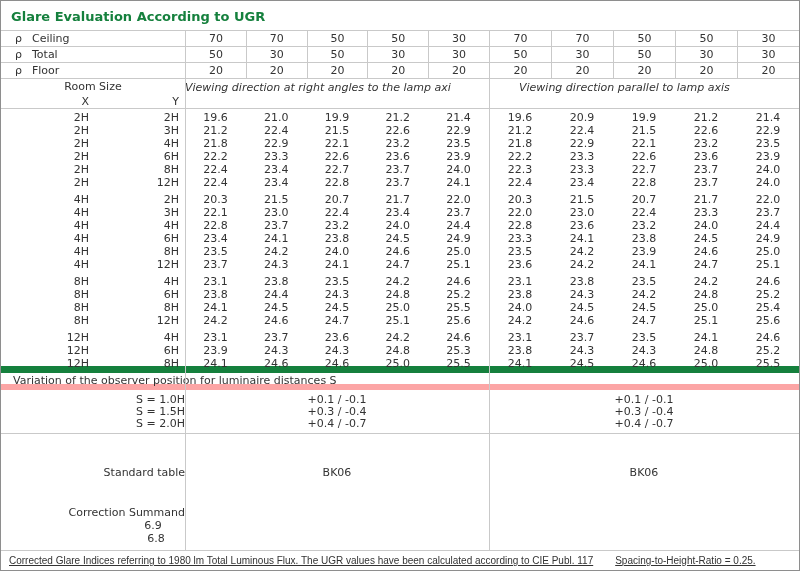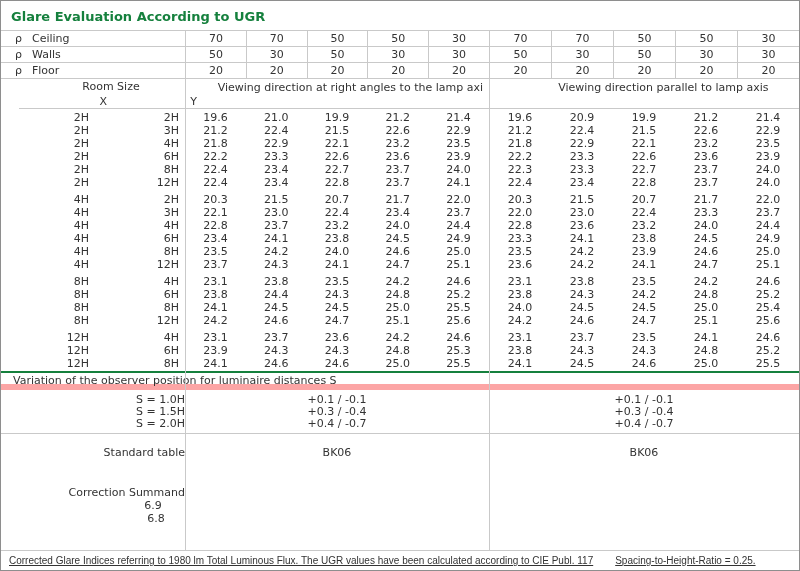--- a/index.html
+++ b/index.html
@@ -16,50 +16,50 @@
   .title-bar{height:30px;box-sizing:border-box;border-bottom:1px solid #c9c9c9;
     padding:8px 0 0 10px;font-size:13px;font-weight:bold;color:#15803d;white-space:nowrap;}
 
   .rho-row{display:flex;height:16px;line-height:15px;box-sizing:border-box;border-bottom:1px solid #c9c9c9;}
   .rho-label{width:184px;box-sizing:border-box;padding-left:14px;white-space:nowrap;}
   .rho-sym{display:inline-block;margin-right:10px;}
   .rcell{box-sizing:border-box;text-align:center;border-left:1px solid #c9c9c9;}
   .rcell.cl{width:60.8px;}
   .rcell.cr{width:62px;}
 
-  .header-row{height:30px;box-sizing:border-box;border-bottom:1px solid #c9c9c9;display:flex;margin-left:18px;}
+  .header-row{height:30px;box-sizing:border-box;border-bottom:1px solid #c9c9c9;display:flex;}
   .hdr-left{width:184px;box-sizing:border-box;}
   .hdr-roomsize{height:15px;text-align:center;padding-top:1px;}
   .hdr-xy{display:flex;}
   .hx{width:88px;text-align:right;}
   .hy{width:96px;box-sizing:border-box;text-align:right;padding-right:6px;}
-  .hdr-sec{box-sizing:border-box;text-align:center;padding-top:2px;white-space:nowrap;}
+  .hdr-sec{box-sizing:border-box;text-align:left;padding-top:2px;white-space:nowrap;font-style:italic;}
   .hdr-sec.l{width:304px;}
   .hdr-sec.r{width:310px;padding-left:30px;}
 
-  .ugr-body{height:264px;box-sizing:border-box;border-bottom:2px solid #15803d;padding-top:2px;}
+  .ugr-body{height:264px;box-sizing:border-box;border-bottom:7px solid #15803d;padding-top:2px;}
   .ugr-group + .ugr-group{margin-top:4px;}
   .drow{display:flex;height:13px;line-height:13px;}
   .cx{width:88px;text-align:right;}
   .cy{width:96px;box-sizing:border-box;text-align:right;padding-right:6px;}
   .cl{width:60.8px;text-align:center;}
   .cr{width:62px;text-align:center;}
 
   .variation-bar{height:17px;box-sizing:border-box;border-bottom:6px solid #fca5a5;
     line-height:16px;padding-left:12px;white-space:nowrap;}
 
   .s-section{height:44px;box-sizing:border-box;border-bottom:1px solid #c9c9c9;padding-top:4px;}
   .srow{display:flex;height:12px;line-height:12px;}
   .col-label{width:184px;text-align:right;}
   .col-left{width:304px;text-align:center;}
   .col-right{width:310px;text-align:center;}
 
   .summary{height:117px;box-sizing:border-box;border-bottom:1px solid #c9c9c9;}
   .sumrow{display:flex;height:13px;line-height:13px;}
-  .sumrow.first{margin-top:12px;}
+  .sumrow.first{margin-top:32px;}
   .sumrow.second{margin-top:27px;flex-direction:column;}
 
   .footer{flex:1;display:flex;align-items:center;padding-left:8px;
     font-family:"Liberation Sans",sans-serif;font-size:10px;white-space:nowrap;text-decoration:underline;}
   .footer .gap{display:inline-block;width:22px;}
 </style>
 </head>
 <body>
 
 <div class="page">
@@ -76,21 +76,21 @@
         <div class="rcell cl">50</div>
         <div class="rcell cl">50</div>
         <div class="rcell cl">30</div>
         <div class="rcell cr">70</div>
         <div class="rcell cr">70</div>
         <div class="rcell cr">50</div>
         <div class="rcell cr">50</div>
         <div class="rcell cr">30</div>
       </div>
       <div class="rho-row">
-        <div class="rho-label"><span class="rho-sym">ρ</span><span>Walls</span></div>
+        <div class="rho-label"><span class="rho-sym">ρ</span><span>Total</span></div>
         <div class="rcell cl">50</div>
         <div class="rcell cl">30</div>
         <div class="rcell cl">50</div>
         <div class="rcell cl">30</div>
         <div class="rcell cl">30</div>
         <div class="rcell cr">50</div>
         <div class="rcell cr">30</div>
         <div class="rcell cr">50</div>
         <div class="rcell cr">30</div>
         <div class="rcell cr">30</div>

